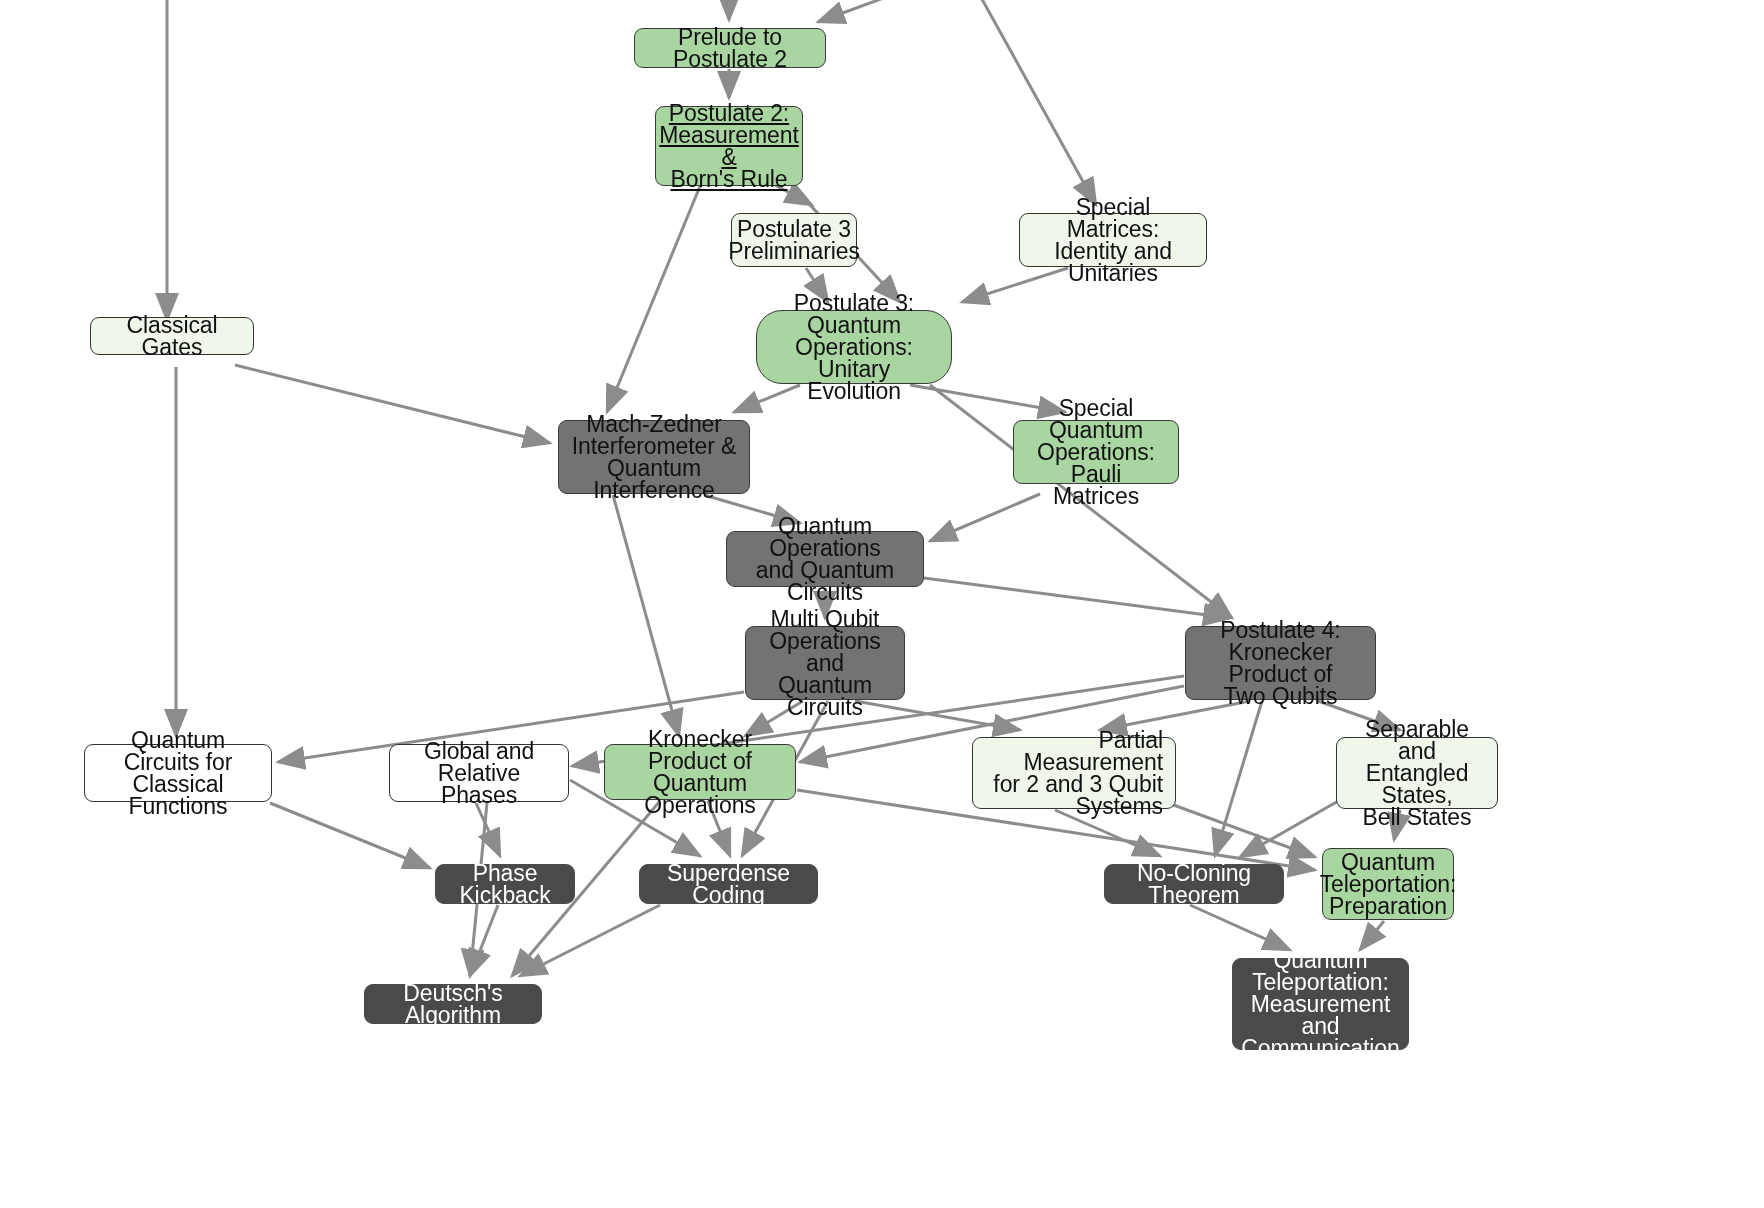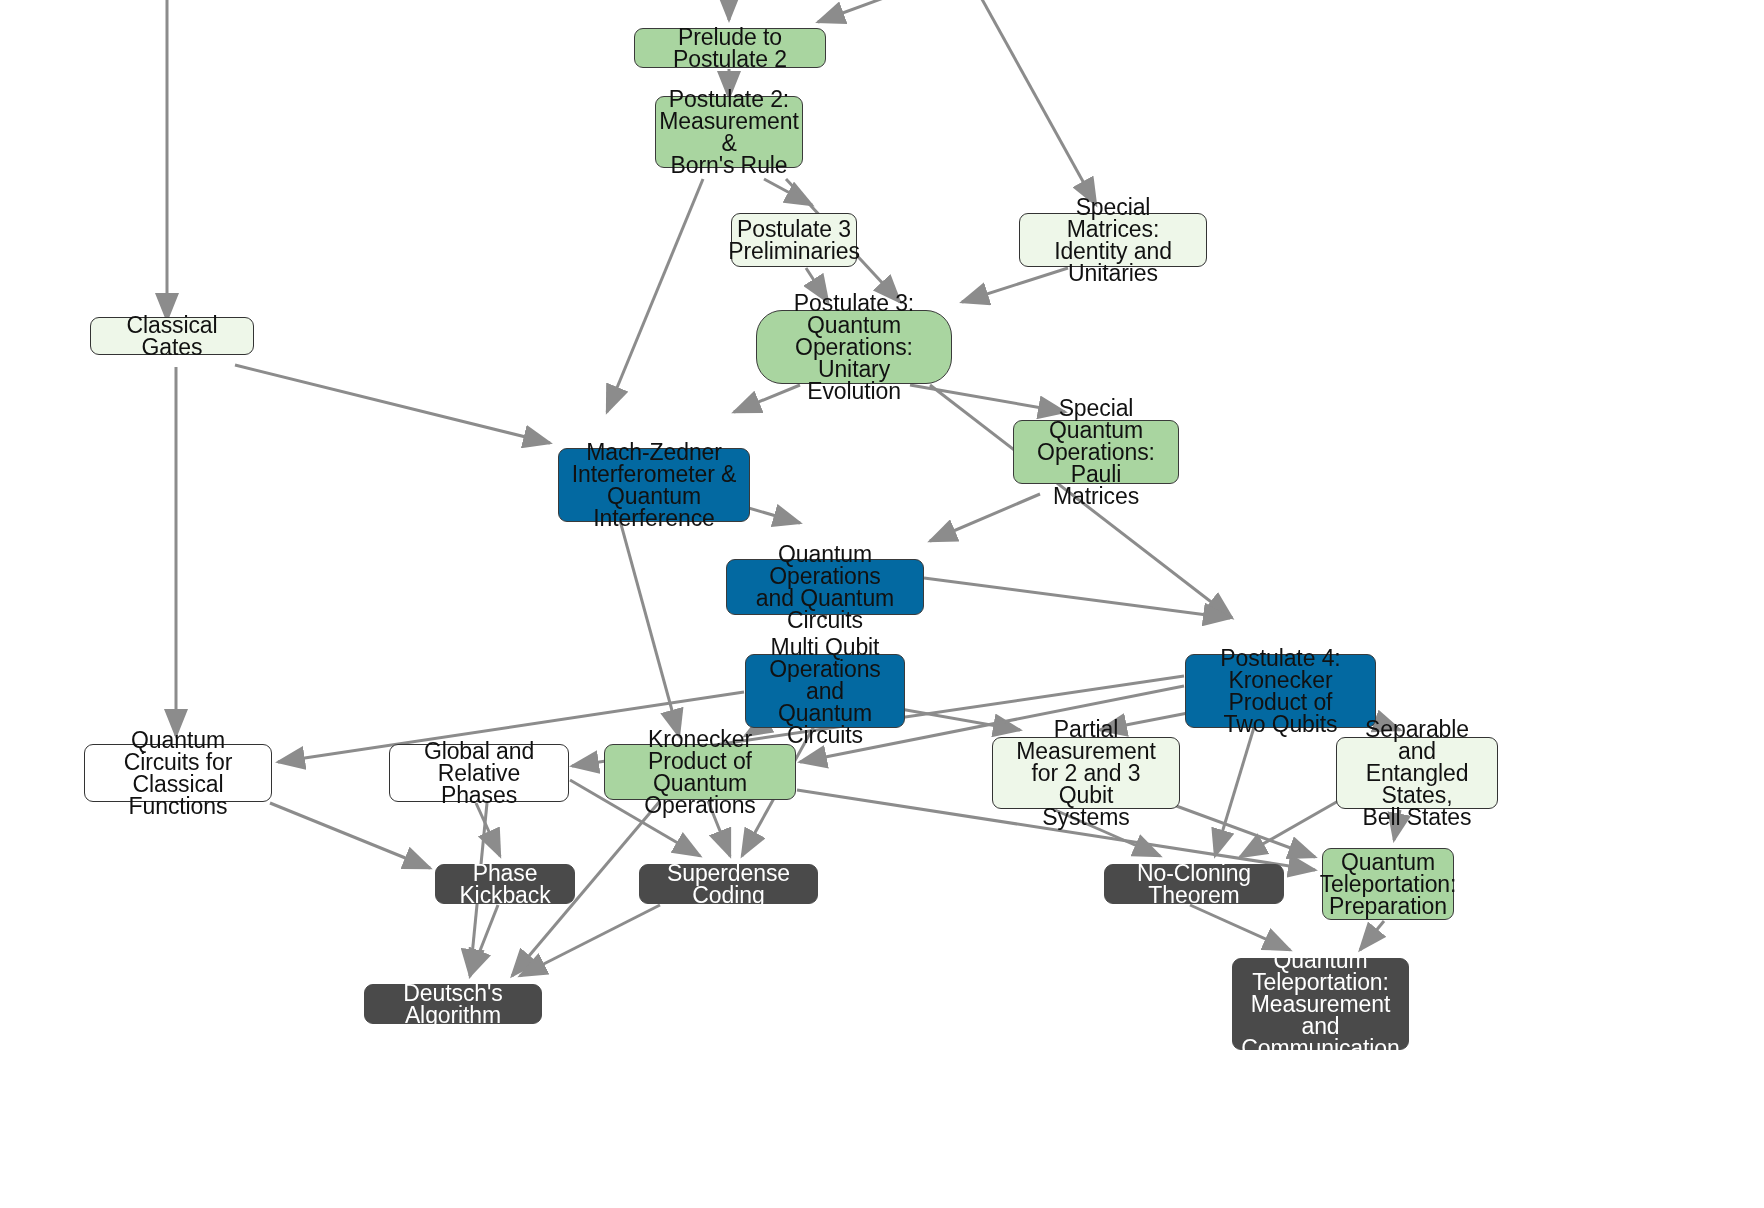--- a/index.html
+++ b/index.html
@@ -21,21 +21,21 @@
     border:1.6px solid #333333;
     font-size:23px;
     line-height:22px;
     color:#111111;
     padding:6px 12px;
     white-space:pre-line;
     letter-spacing:-0.1px;
   }
   .n-white{background:#ffffff;border-color:#333333;color:#111111;}
   .n-pale{background:#eef7e9;border-color:#333333;color:#111111;}
-  .n-light{background:#0369a1;border-color:#3a3a3a;color:#111111;margin-top:28px;}
+  .n-light{background:#737373;border-color:#3a3a3a;color:#111111;}
   .n-mid{background:#a9d5a0;border-color:#3a3a3a;color:#111111;}
   .n-dark{background:#4a4a4a;border-color:#4a4a4a;color:#ffffff;}
 </style>
 </head>
 <body>
 
 <div id="graph">
 
   <svg id="edges" viewBox="0 0 1764 1208" xmlns="http://www.w3.org/2000/svg">
     <defs>
@@ -126,21 +126,21 @@
 
       <path d="M660,905 L520,976"></path>
 
       <path d="M1190,905 L1290,950"></path>
 
       <path d="M1384,921 L1360,950"></path>
     </g>
   </svg>
 
   <div class="node n-mid" style="left:634px;top:28px;width:192px;height:40px;">Prelude to Postulate 2</div>
-  <div class="node n-mid" style="left:655px;top:96px;width:148px;height:72px;">Postulate 2:
+  <div class="node n-mid" style="left:655px;top:106px;width:148px;height:80px;text-decoration:underline;">Postulate 2:
 Measurement &amp;
 Born's Rule</div>
   <div class="node n-pale" style="left:731px;top:213px;width:126px;height:54px;">Postulate 3
 Preliminaries</div>
   <div class="node n-pale" style="left:1019px;top:213px;width:188px;height:54px;">Special Matrices:
 Identity and Unitaries</div>
   <div class="node n-mid" style="left:756px;top:310px;width:196px;height:74px;border-radius:26px;">Postulate 3:
 Quantum Operations:
 Unitary Evolution</div>
   <div class="node n-pale" style="left:90px;top:317px;width:164px;height:38px;">Classical Gates</div>
@@ -157,21 +157,21 @@
 Quantum Circuits</div>
   <div class="node n-light" style="left:1185px;top:626px;width:191px;height:74px;">Postulate 4:
 Kronecker Product of
 Two Qubits</div>
   <div class="node n-white" style="left:84px;top:744px;width:188px;height:58px;">Quantum Circuits for
 Classical Functions</div>
   <div class="node n-white" style="left:389px;top:744px;width:180px;height:58px;">Global and Relative
 Phases</div>
   <div class="node n-mid" style="left:604px;top:744px;width:192px;height:56px;">Kronecker Product of
 Quantum Operations</div>
-  <div class="node n-pale" style="left:992px;top:737px;width:188px;height:72px;">Partial Measurement
+  <div class="node n-pale" style="left:972px;top:737px;width:204px;height:72px;text-align:right;">Partial Measurement
 for 2 and 3 Qubit
 Systems</div>
   <div class="node n-pale" style="left:1336px;top:737px;width:162px;height:72px;">Separable and
 Entangled States,
 Bell States</div>
   <div class="node n-dark" style="left:435px;top:864px;width:140px;height:40px;">Phase Kickback</div>
   <div class="node n-dark" style="left:639px;top:864px;width:179px;height:40px;">Superdense Coding</div>
   <div class="node n-dark" style="left:1104px;top:864px;width:180px;height:40px;">No-Cloning Theorem</div>
   <div class="node n-mid" style="left:1322px;top:848px;width:132px;height:72px;">Quantum
 Teleportation:

